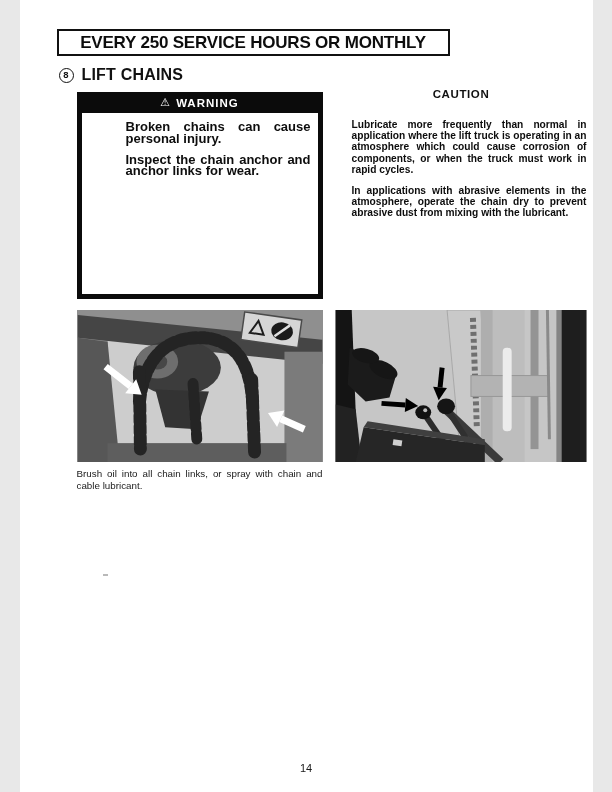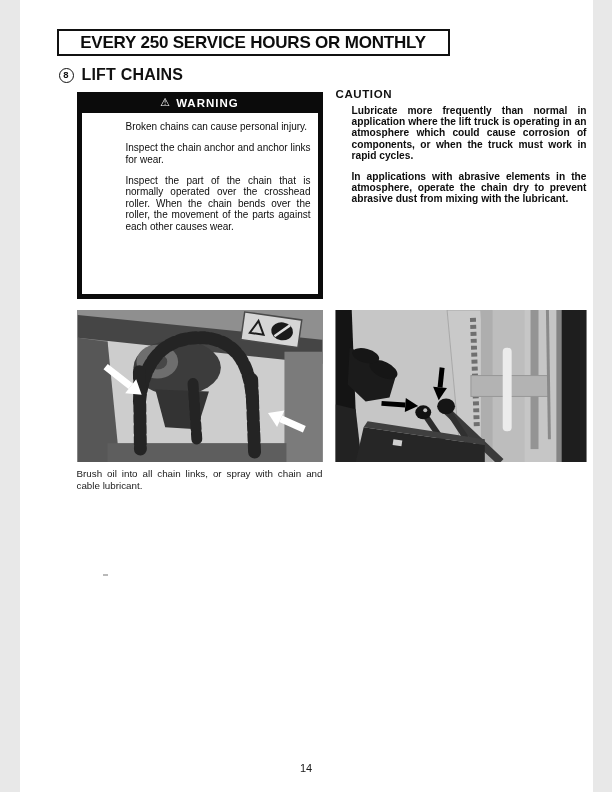--- a/index.html
+++ b/index.html
@@ -36,28 +36,28 @@
   .warning-header {
     height:21px; display:flex; align-items:center; justify-content:center; gap:6px;
     color:#fff; font-weight:bold; font-size:11.5px; letter-spacing:1px;
   }
   .warning-tri { font-family:"DejaVu Sans", sans-serif; font-size:11px; letter-spacing:0; }
   .warning-inner {
     position:absolute; left:5px; right:5px; top:21px; bottom:5px;
     background:#fff; padding:8px 7px 0 8px;
   }
   .warning-inner p {
-    font-size:10px; font-weight:normal; line-height:11.5px;
+    font-size:13px; font-weight:bold; line-height:11.5px;
     text-align:justify; margin:0 0 9.5px 0; color:#0d0d0d;padding-left:36px;
   }
   
   .caution-col { position:absolute; left:316px; top:88px; width:251px; }
   .caution-header {
-    text-align:left; font-size:11.5px; font-weight:bold; letter-spacing:0.6px;
-    margin-bottom:5px;
+    text-align:center; font-size:11.5px; font-weight:bold; letter-spacing:0.6px;
+    margin-bottom:19px;
   }
   .caution-col p {
     font-size:10.2px; font-weight:bold; line-height:11.2px;
     text-align:justify; margin:0 0 10px 16px; color:#0d0d0d;
   }
   
   figure { position:absolute; top:310px; }
   .fig-left  { left:57px;  width:246px; }
   .fig-right { left:315px; width:252px; }
   .photo { display:block; width:100%; height:152px; background:#8f8f8f; }
@@ -85,21 +85,20 @@
   </div>
 
   <div class="warning-box">
     <div class="warning-header">
       <span class="warning-tri">⚠</span>
       <span>WARNING</span>
     </div>
     <div class="warning-inner">
       <p>Broken chains can cause personal injury.</p>
       <p>Inspect the chain anchor and anchor links for wear.</p>
-      <p>Inspect the part of the chain that is normally operated over the crosshead roller. When the chain bends over the roller, the movement of the parts against each other causes wear.</p>
     </div>
   </div>
 
   <div class="caution-col">
     <div class="caution-header">CAUTION</div>
     <p>Lubricate more frequently than normal in application where the lift truck is operating in an atmosphere which could cause corrosion of components, or when the truck must work in rapid cycles.</p>
     <p>In applications with abrasive elements in the atmosphere, operate the chain dry to prevent abrasive dust from mixing with the lubricant.</p>
   </div>
 
   <figure class="fig-left">

